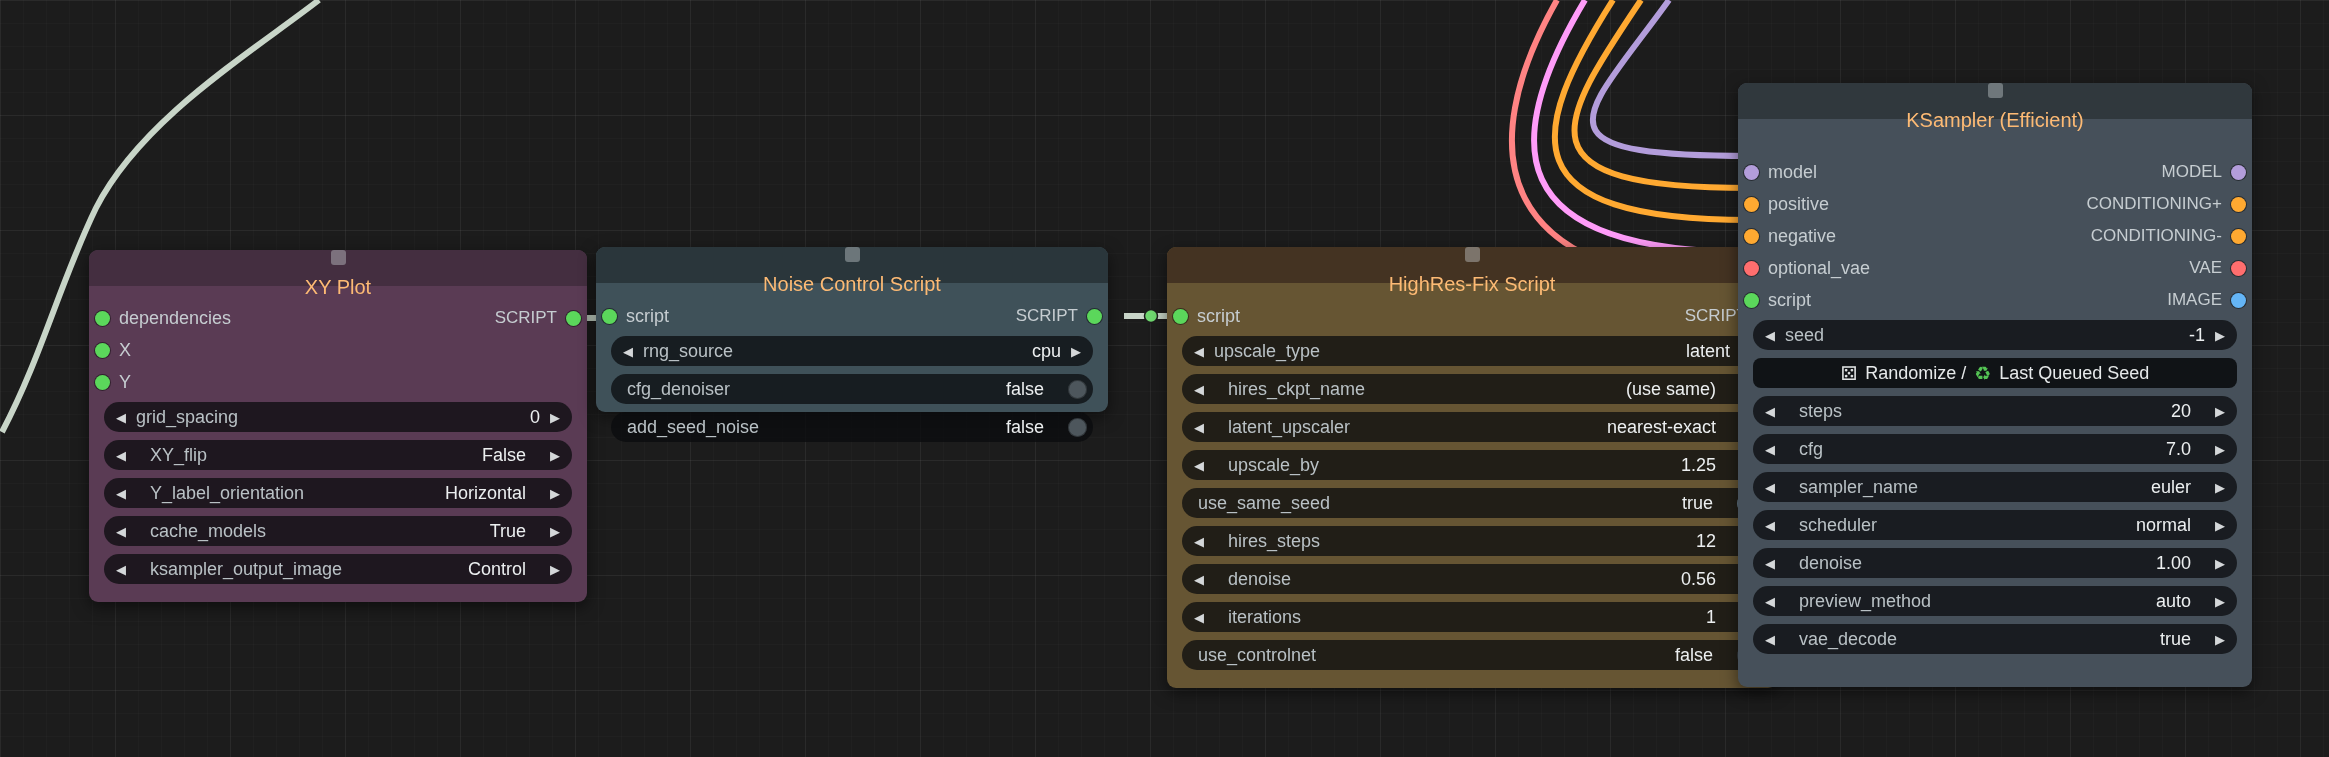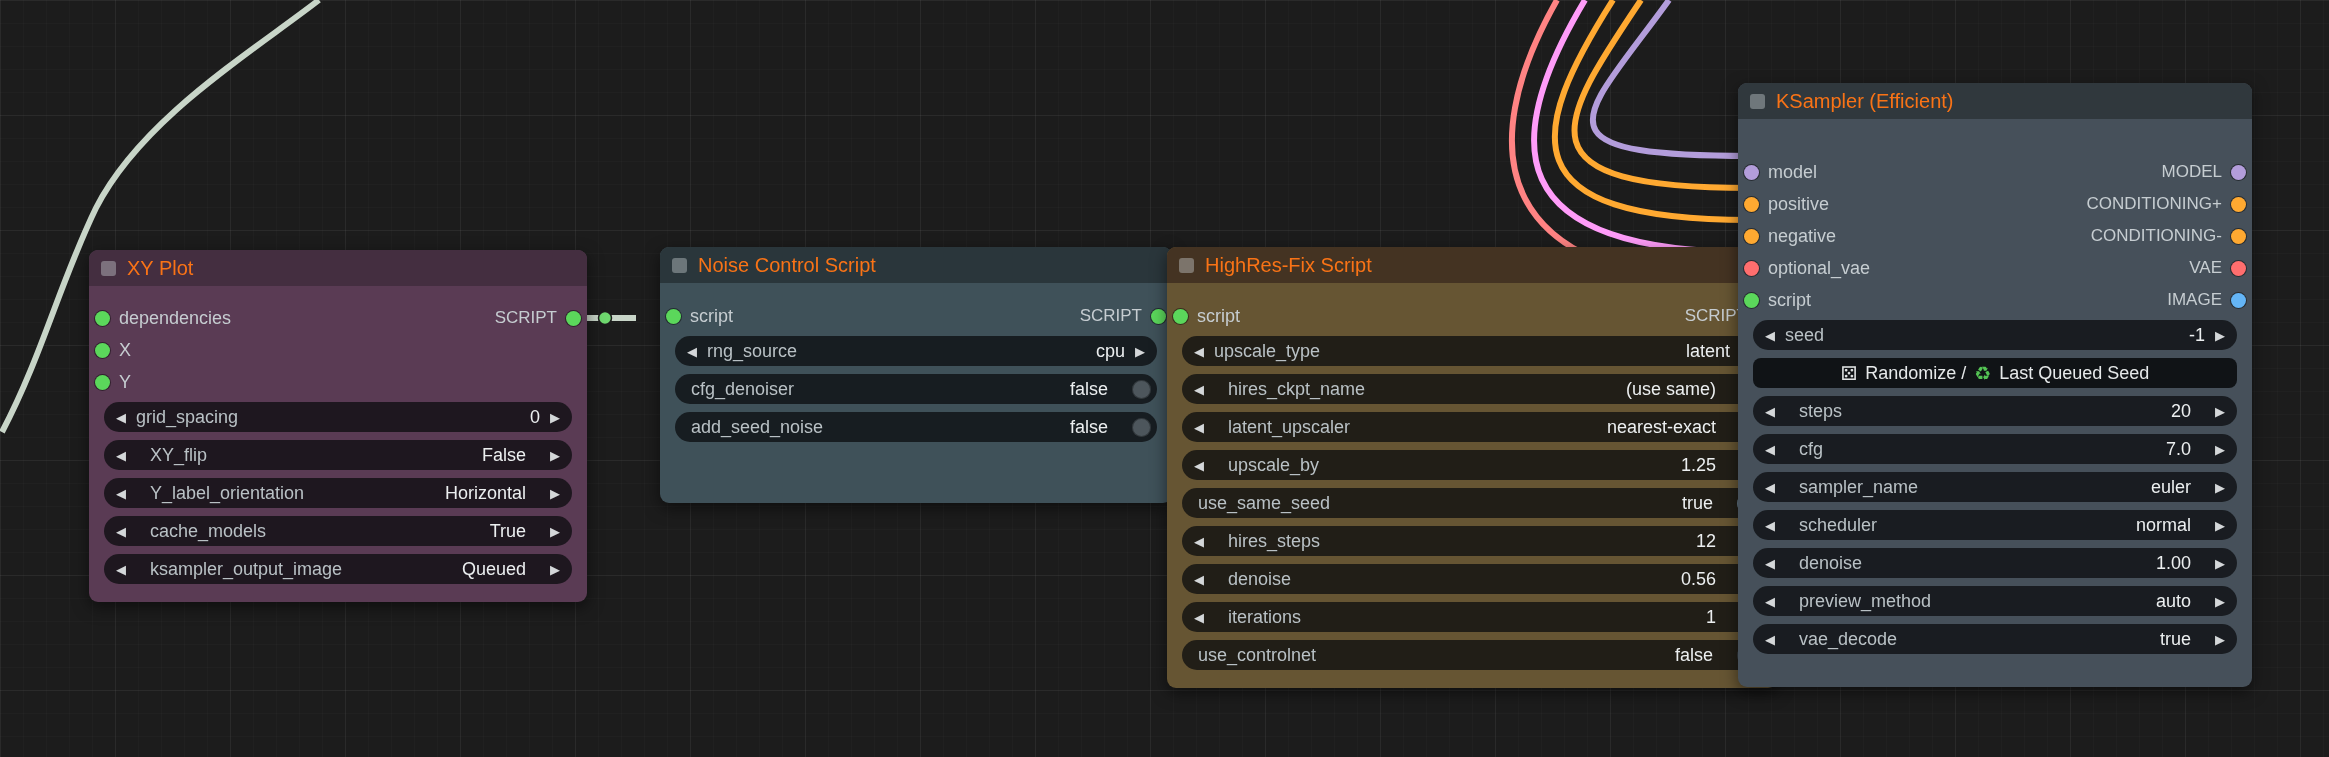--- a/index.html
+++ b/index.html
@@ -14,21 +14,21 @@
       linear-gradient(90deg, rgba(255,255,255,0.02) 1px, transparent 1px);
     background-size:115px 115px,115px 115px,23px 23px,23px 23px;
   }
   .wires{position:absolute;left:0;top:0;z-index:1;}
   .node{
     position:absolute;z-index:2;border-radius:9px;background:var(--bc);
     box-shadow:0 5px 16px rgba(0,0,0,0.5);color:#cdd3d6;font-size:18px;
   }
   .node-title{
     height:36px;display:flex;align-items:center;gap:11px;padding:0 12px;
-    background:var(--tc);border-radius:9px 9px 0 0;font-size:20px;color:#f97316;
+    background:var(--tc);border-radius:9px 9px 0 0;font-size:20px;color:#fdba74;flex-direction:column;
   }
   .collapse-box{width:15px;height:15px;border-radius:3px;background:rgba(216,223,227,0.38);flex:none;}
   .slots{margin-top:16px;}
   .slot-row{height:32px;display:flex;align-items:center;}
   .slot-in{display:flex;align-items:center;gap:9px;}
   .slot-out{display:flex;align-items:center;gap:9px;margin-left:auto;}
   .slot-name{color:#c6cdd1;}
   .out-name{color:#c6cdd1;font-size:17px;}
   .dot{width:15px;height:15px;border-radius:50%;flex:none;box-shadow:0 0 0 1px rgba(0,0,0,0.45);}
   .slot-in .dot{margin-left:6px;}
@@ -123,27 +123,27 @@
     </div>
     <div class="widget combo">
       <span class="warrow left">◀</span>
       <span class="wlabel">cache_models</span>
       <span class="wvalue">True</span>
       <span class="warrow right">▶</span>
     </div>
     <div class="widget combo">
       <span class="warrow left">◀</span>
       <span class="wlabel">ksampler_output_image</span>
-      <span class="wvalue">Queued</span>
+      <span class="wvalue">Control</span>
       <span class="warrow right">▶</span>
     </div>
   </div>
 </div>
 
-<div class="node" style="left:660px;top:247px;width:512px;height:256px;--tc:#2a363b;--bc:#3f5159">
+<div class="node" style="left:596px;top:247px;width:512px;height:165px;--tc:#2a363b;--bc:#3f5159">
   <div class="node-title">
     <span class="collapse-box"></span>
     <span class="title-text">Noise Control Script</span>
   </div>
   <div class="slots" style="margin-top:17px;">
     <div class="slot-row">
       <div class="slot-in">
           <span class="dot c-script"></span>
           <span class="slot-name">script</span>
         </div>

